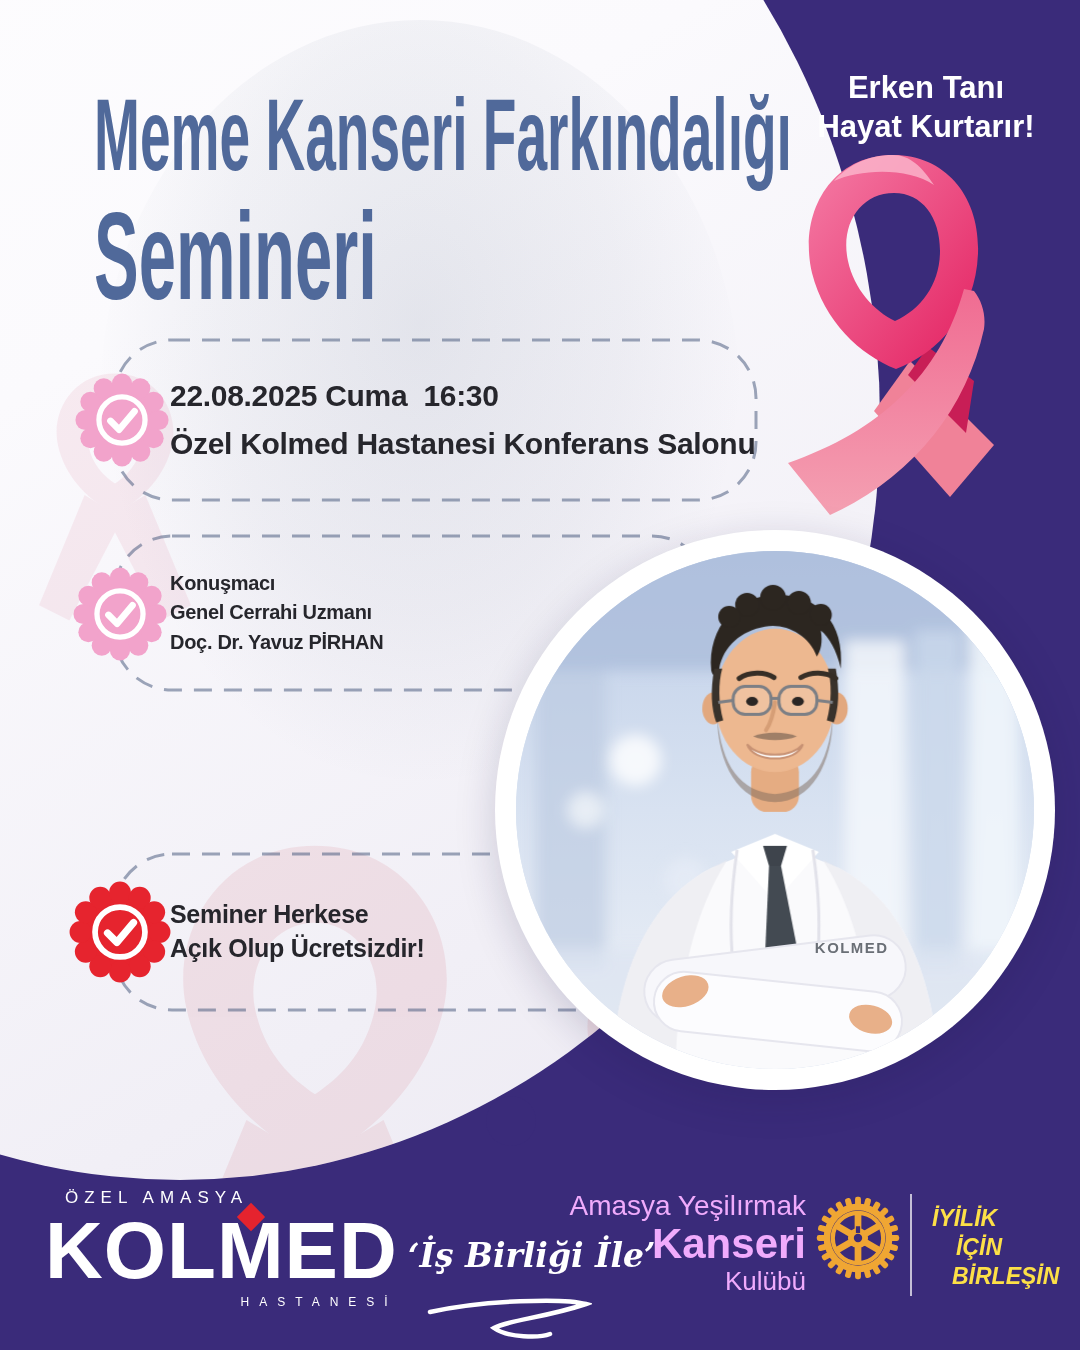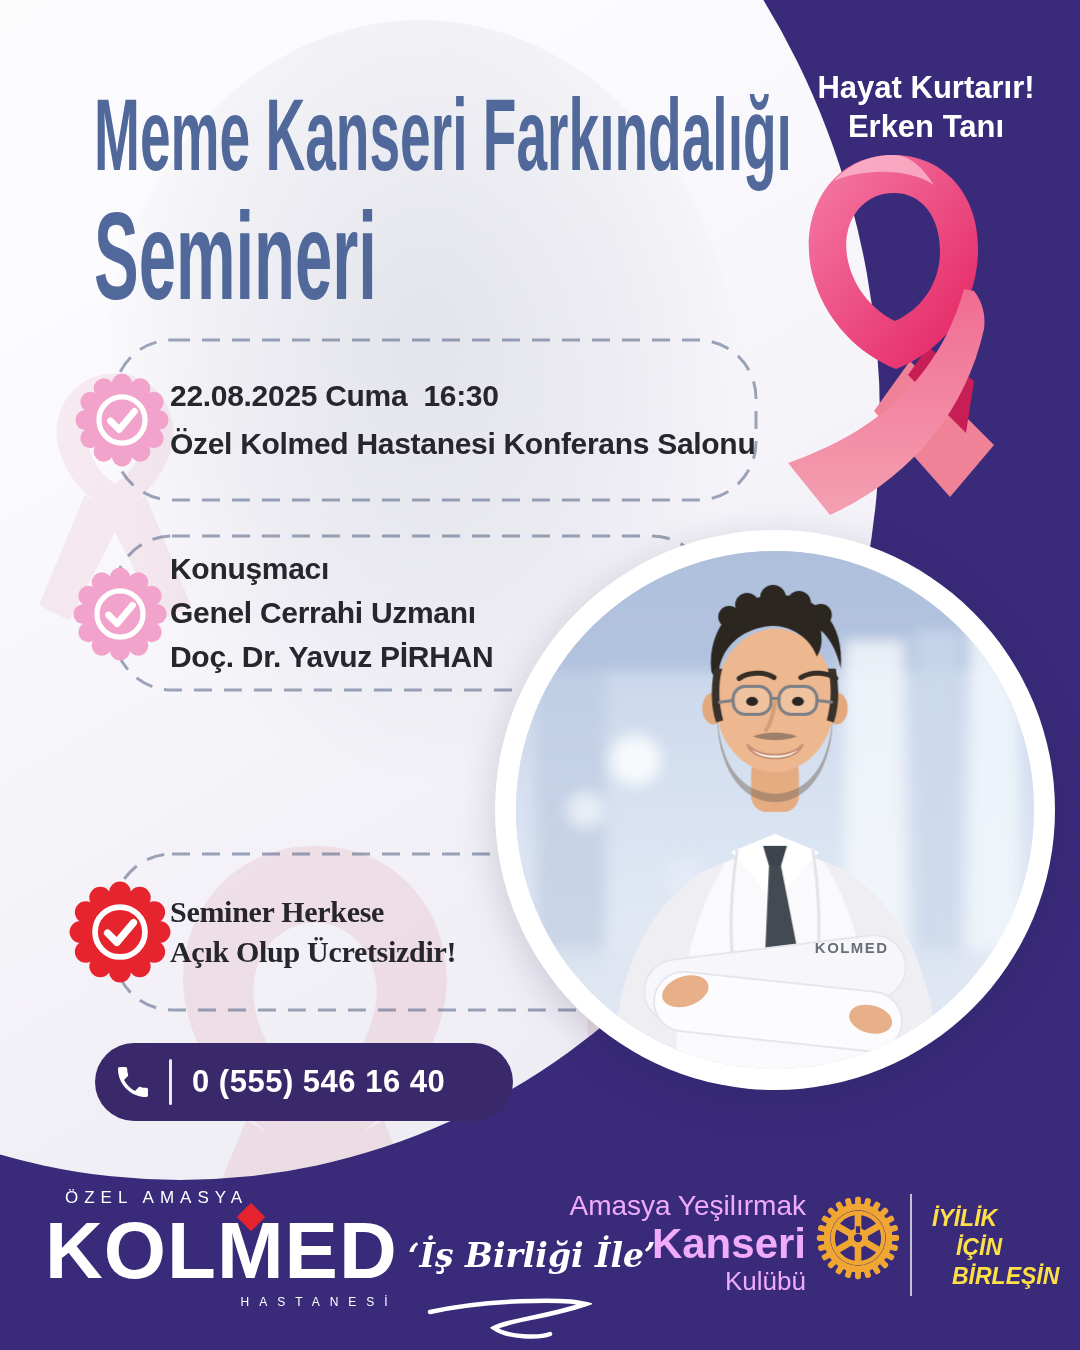--- a/index.html
+++ b/index.html
@@ -32,23 +32,23 @@
   .title .l2{font-size:124px;font-weight:bold;line-height:1;white-space:nowrap;
     transform:scaleX(.54);transform-origin:0 0;margin-top:8px;}
   
   .ibox{position:absolute;z-index:3;display:flex;flex-direction:column;justify-content:center;
     padding-left:58px;box-sizing:border-box;}
   .ibox svg.frame{position:absolute;left:0;top:0;}
   .ibox .txt{position:relative;font-weight:bold;letter-spacing:-.3px;color:#26262C;}
   .box1{left:112px;top:338px;width:646px;height:164px;}
   .box1 .txt{font-size:30px;line-height:1.6;}
   .box2{left:112px;top:534px;width:600px;height:158px;}
-  .box2 .txt{font-size:30px;line-height:1.47;}
+  .box2 .txt{font-size:20px;line-height:1.47;}
   .box3{left:112px;top:852px;width:646px;height:160px;}
-  .box3 .txt{font-size:30px;line-height:1.35;font-family:Liberation Serif, serif;}
+  .box3 .txt{font-size:25px;line-height:1.35;}
   .badge{position:absolute;z-index:4;}
   .ws-pre{white-space:pre-wrap;}
   
   .ribbon-main{position:absolute;left:768px;top:148px;width:250px;height:372px;z-index:4;}
   
   .photo-ring{
     position:absolute;left:495px;top:530px;width:560px;height:560px;border-radius:50%;
     background:#ffffff;z-index:6;box-shadow:0 10px 40px rgba(30,20,70,.18);
   }
   .photo{
@@ -113,22 +113,22 @@
         <path d="M66 70 L90 128 L74 136 L46 82 Z" fill="#D9808E"></path>
     </svg>
     <svg class="wm" style="left:1060px;top:1280px;width:240px;height:330px;opacity:.18" viewBox="0 0 100 140">
       <path d="M50 6 C28 6 16 26 20 44 C24 62 38 74 50 80 C62 74 76 62 80 44 C84 26 72 6 50 6 Z M50 24 C60 24 66 34 64 44 C62 54 56 60 50 64 C44 60 38 54 36 44 C34 34 40 24 50 24 Z" fill-rule="evenodd" fill="#DE8A8E"></path>
       <path d="M34 70 L10 128 L26 136 L54 82 Z" fill="#DE8A8E"></path>
         <path d="M66 70 L90 128 L74 136 L46 82 Z" fill="#DE8A8E"></path>
     </svg>
   </div>
 
   <div class="top-badge">
+    <div>Erken Tanı</div>
     <div>Hayat Kurtarır!</div>
-    <div>Erken Tanı</div>
   </div>
 
   <div class="title">
     <div class="l1">Meme Kanseri Farkındalığı</div>
     <div class="l2">Semineri</div>
   </div>
 
   <div class="ibox box1">
     <svg class="frame" width="646" height="164">
       <rect x="2" y="2" width="642" height="160" rx="58" fill="none" stroke="#4F5F82" stroke-opacity=".55" stroke-width="3" stroke-dasharray="18 12"></rect>
@@ -295,27 +295,20 @@
 
         <rect x="128" y="398" width="264" height="64" rx="32" fill="#F7F7FB" stroke="#E6E6EE" stroke-width="2" transform="rotate(-7 260 430)"></rect>
         <rect x="138" y="432" width="250" height="60" rx="30" fill="#FCFCFE" stroke="#E6E6EE" stroke-width="2" transform="rotate(6 260 462)"></rect>
         <ellipse cx="170" cy="442" rx="24" ry="15" fill="#E8B089" transform="rotate(-18 170 442)"></ellipse>
         <ellipse cx="356" cy="470" rx="22" ry="14" fill="#E8B089" transform="rotate(14 356 470)"></ellipse>
         <text x="300" y="404" font-family="Liberation Sans, sans-serif" font-size="15" font-weight="bold" letter-spacing="1.5" fill="#6A6F76">KOLMED</text>
       </svg>
     </div>
   </div>
 
-  <div class="phone-pill">
-    <svg width="40" height="40" viewBox="0 0 24 24">
-      <path d="M6.62 10.79c1.44 2.83 3.76 5.14 6.59 6.59l2.2-2.2c.27-.27.67-.36 1.02-.24 1.12.37 2.33.57 3.57.57.55 0 1 .45 1 1V20c0 .55-.45 1-1 1-9.39 0-17-7.61-17-17 0-.55.45-1 1-1h3.5c.55 0 1 .45 1 1 0 1.25.2 2.45.57 3.57.11.35.03.74-.25 1.02l-2.2 2.2z" fill="#ffffff"></path>
-    </svg>
-    <div class="divider"></div>
-    <div class="num">0 (555) 546 16 40</div>
-  </div>
 
   <div class="kolmed">
     <div class="pre">ÖZEL AMASYA</div>
     <div class="name"><span>KOL</span><span class="m-wrap"><span class="diamond"></span><span>M</span></span><span>ED</span></div>
     <div class="sub">HASTANESİ</div>
   </div>
 
   <div class="slogan">‘İş Birliği İle’</div>
   <svg class="swoosh" width="168" height="56" viewBox="0 0 168 56">
     <path d="M6,16 C60,4 140,2 162,8 C120,22 84,24 70,32 C84,42 116,42 126,38" fill="none" stroke="#ffffff" stroke-width="4.5" stroke-linecap="round"></path>

